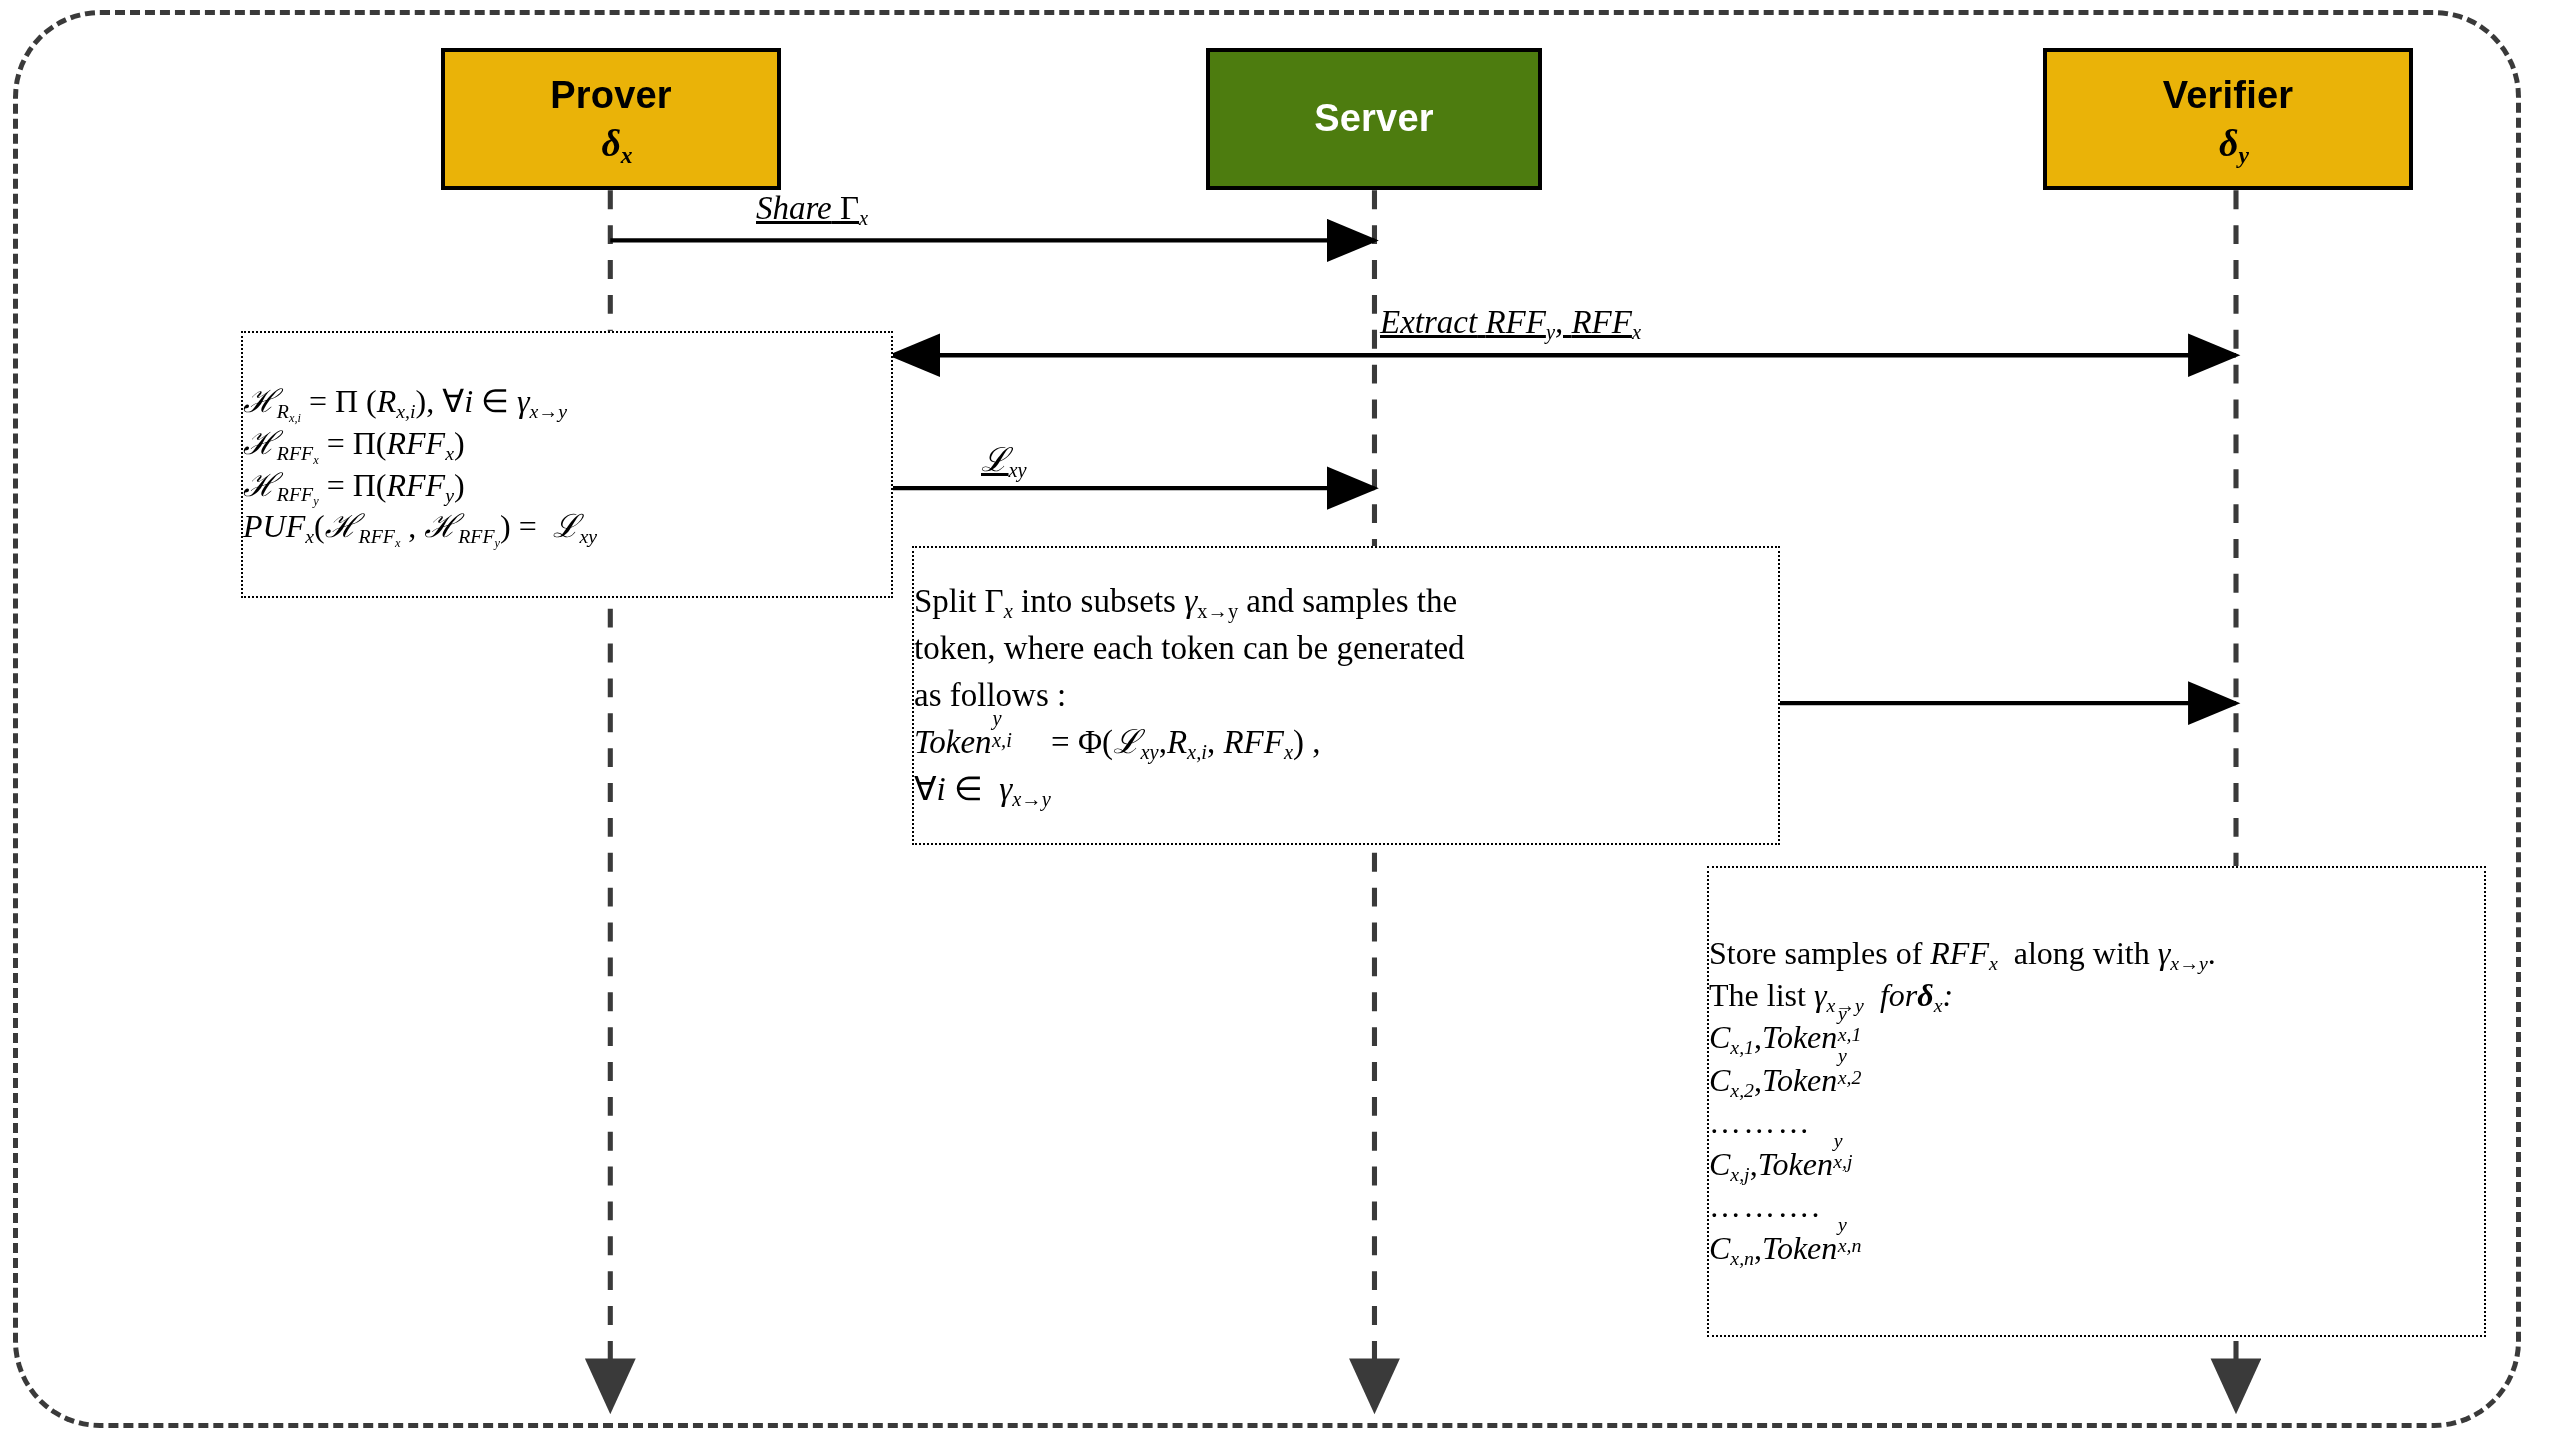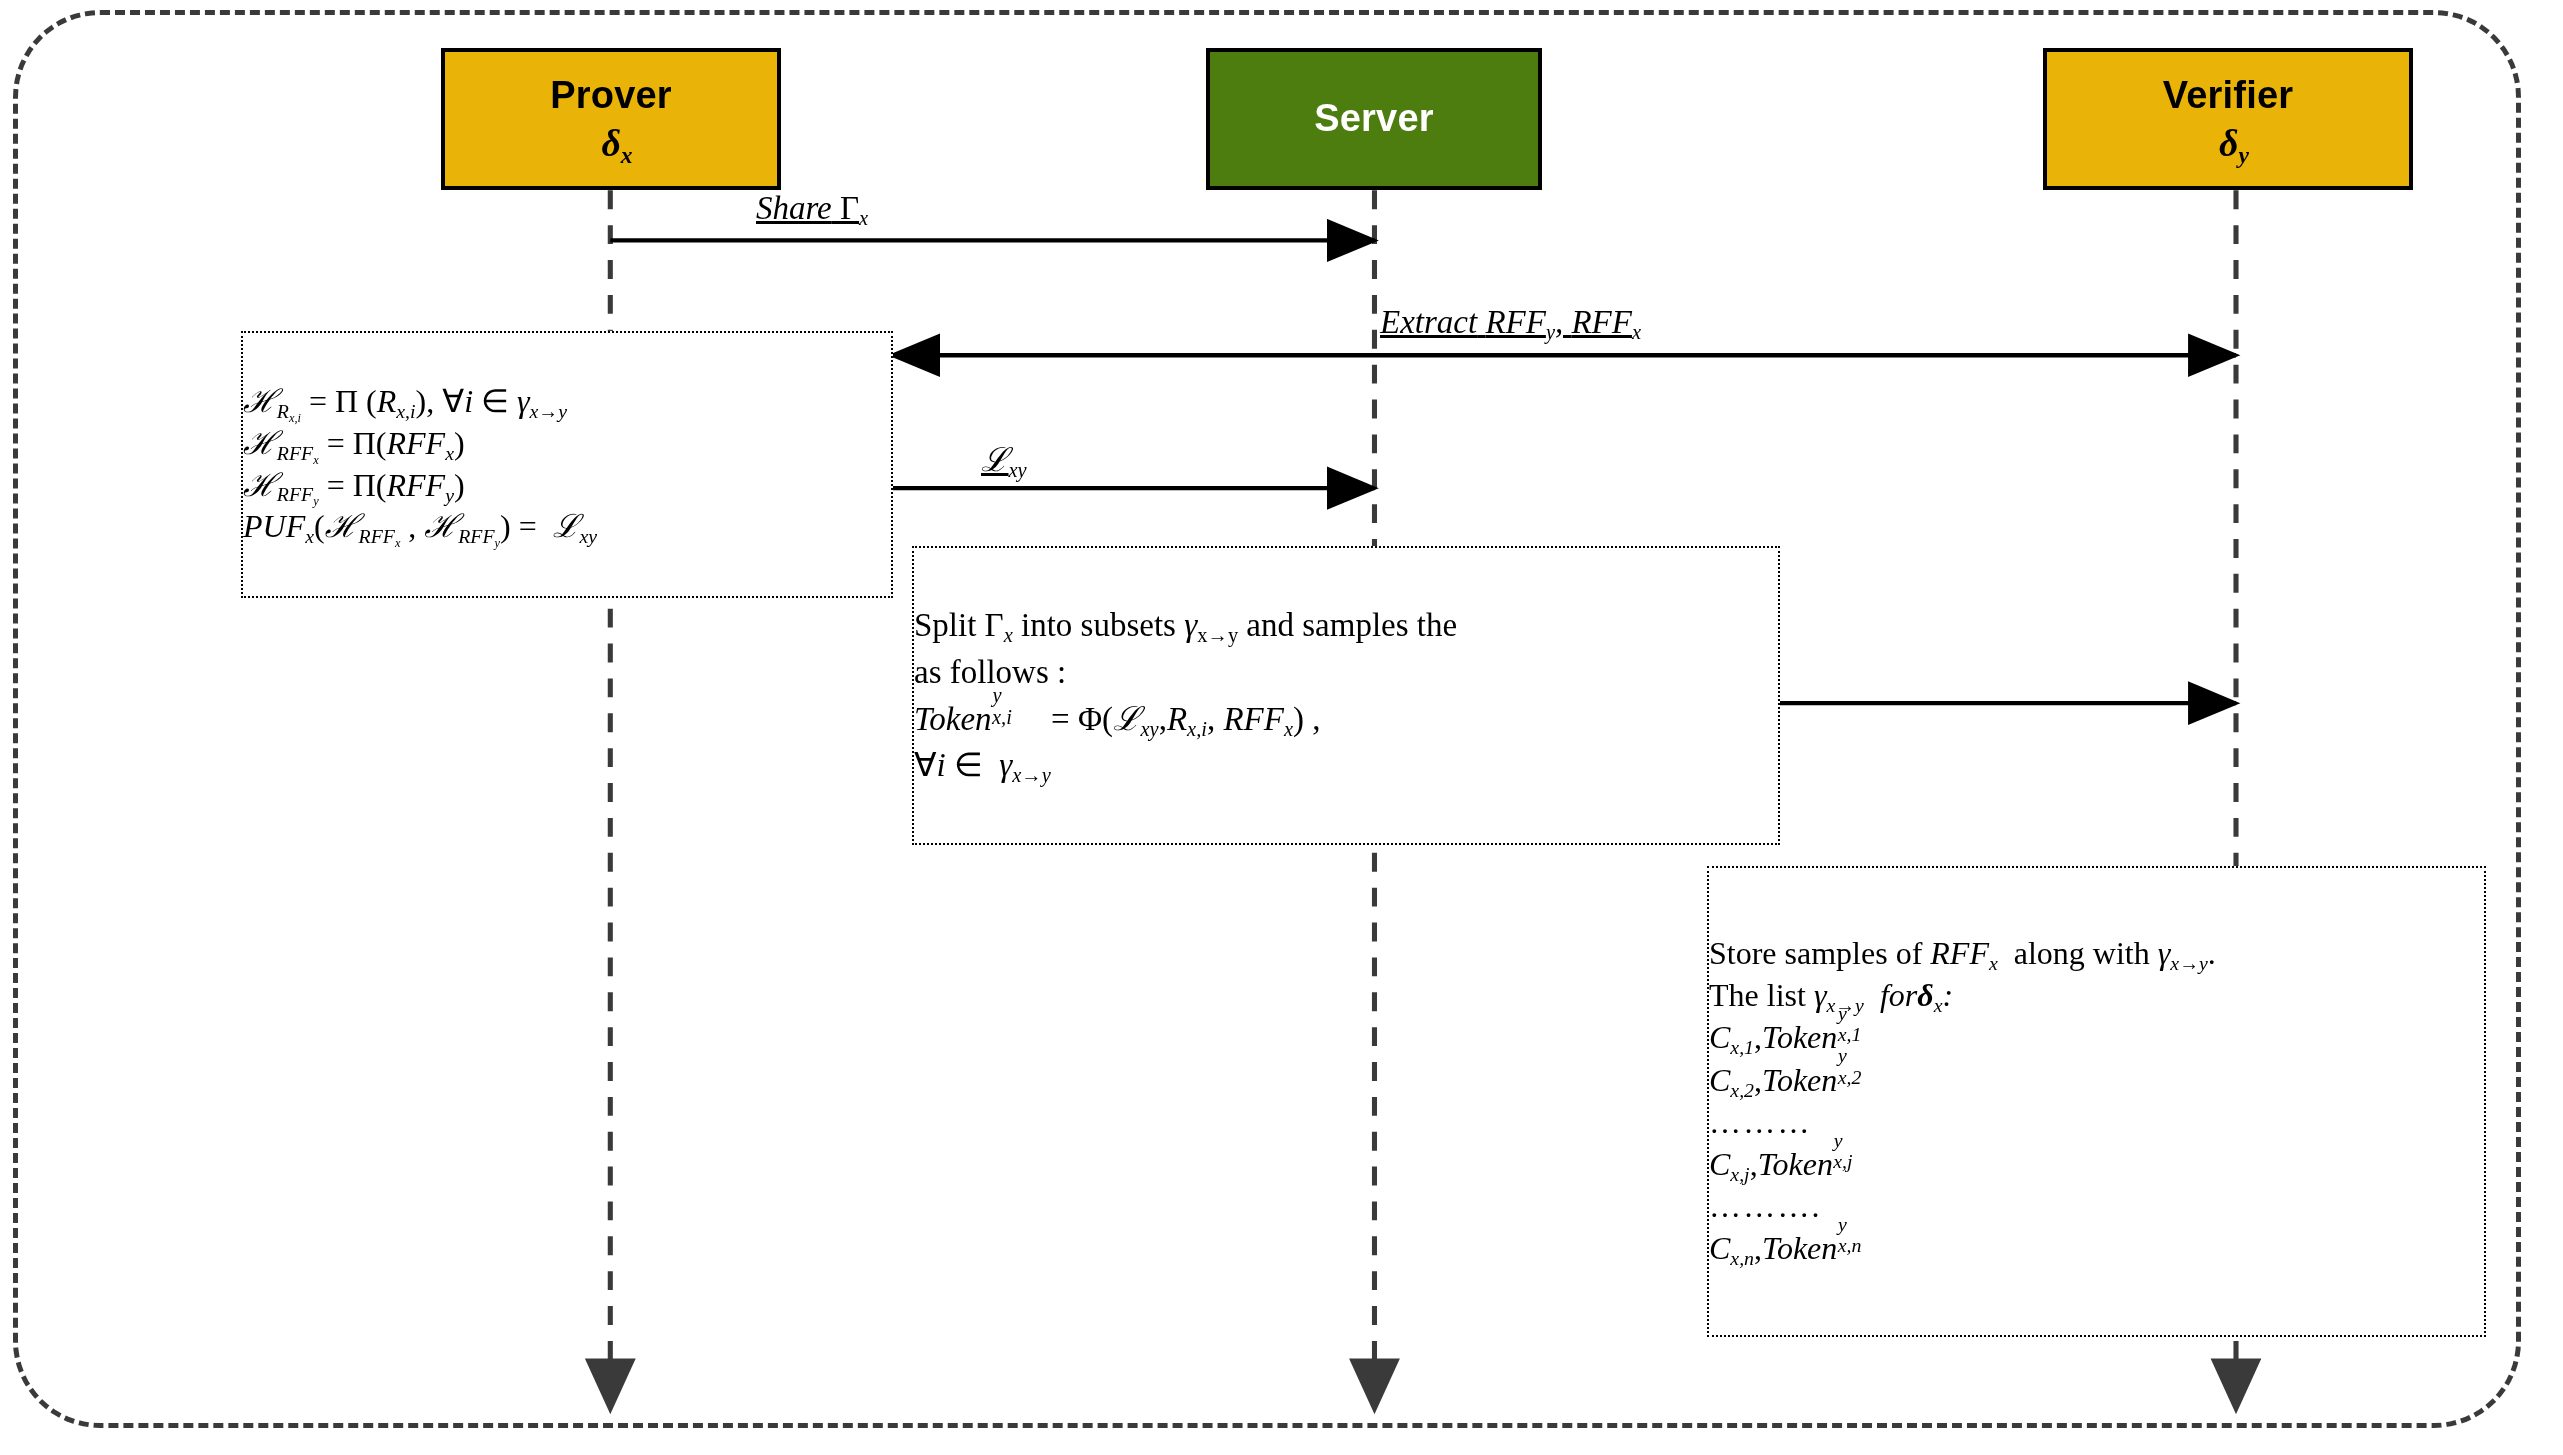--- a/index.html
+++ b/index.html
@@ -133,20 +133,21 @@
     </div>
     <div class="ln">
       <i class="v">PUF</i><sub>x</sub><span class="up">(</span><span class="sc">ℋ</span><sub>RFF<sub>x</sub></sub> , <span class="sc">ℋ</span><sub>RFF<sub>y</sub></sub><span class="up">)</span> = &nbsp;<span class="sc">ℒ</span><sub>xy</sub>
     </div>
   </div>
 
   <div class="note srv" style="left:912px;top:546px;width:868px;height:299px;">
     <div class="ln">
       <span class="up">Split</span> <span class="up">Γ</span><sub>x</sub> <span class="up">into subsets</span> <i class="v">γ</i><sub class="up">x→y</sub> <span class="up">and samples the</span>
     </div>
+    <div class="ln up">token, where each token can be generated</div>
     <div class="ln up">as follows :</div>
     <div class="ln">
       <i class="v">Token</i><span class="stk"><span class="s1">y</span><span class="s2">x,i</span></span> = <span class="up">Φ(</span><span class="sc">ℒ</span><sub>xy</sub>,<i class="v">R</i><sub>x,i</sub>, <i class="v">RFF</i><sub>x</sub><span class="up">)</span> ,
     </div>
     <div class="ln">
       <span class="up">∀</span><i class="v">i</i> <span class="up">∈</span> &nbsp;<i class="v">γ</i><sub>x→y</sub>
     </div>
   </div>
 
   <div class="note ver" style="left:1707px;top:866px;width:779px;height:471px;">

